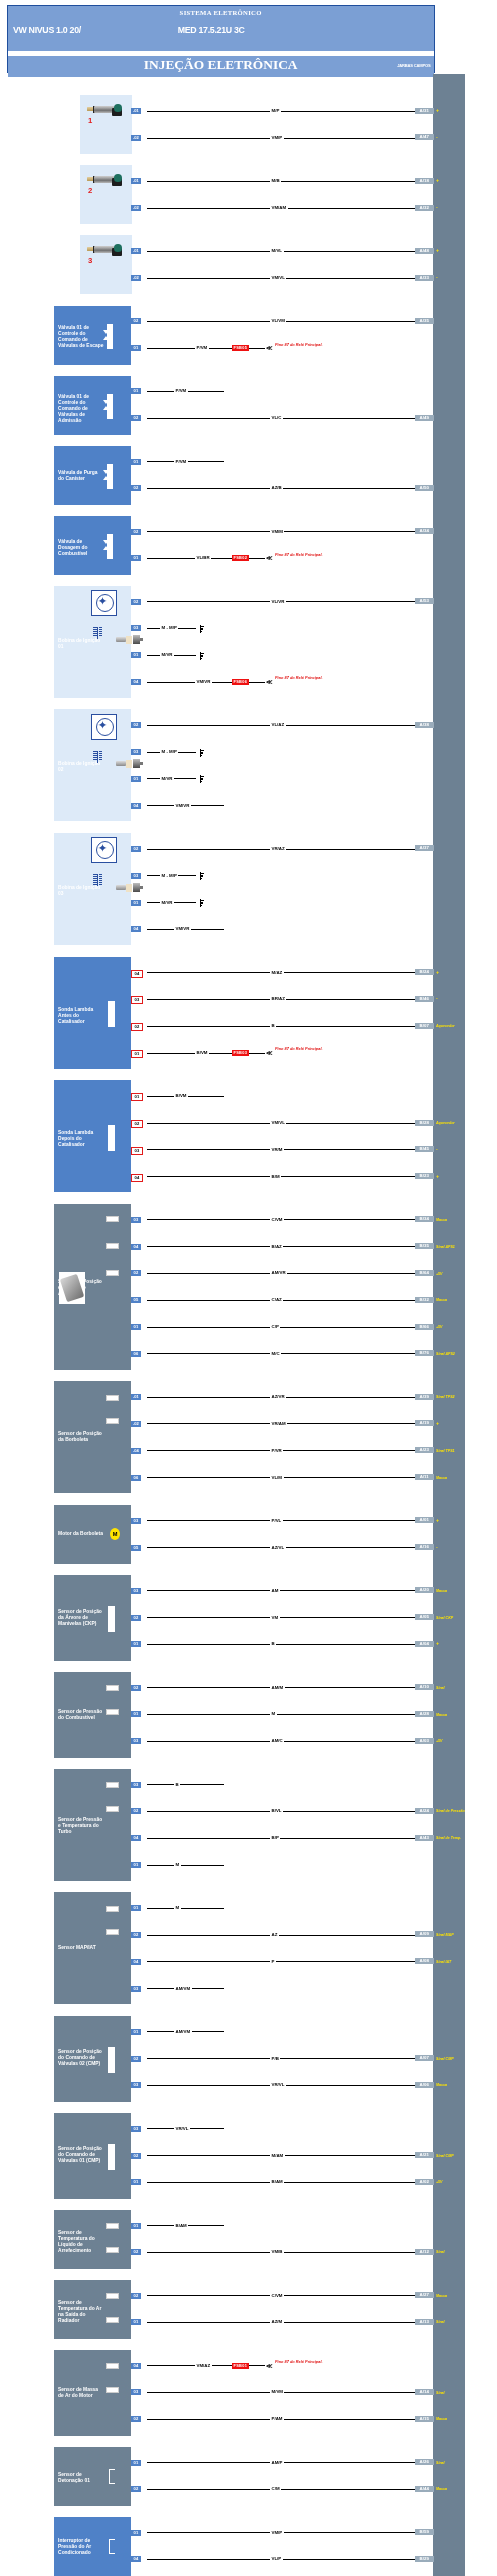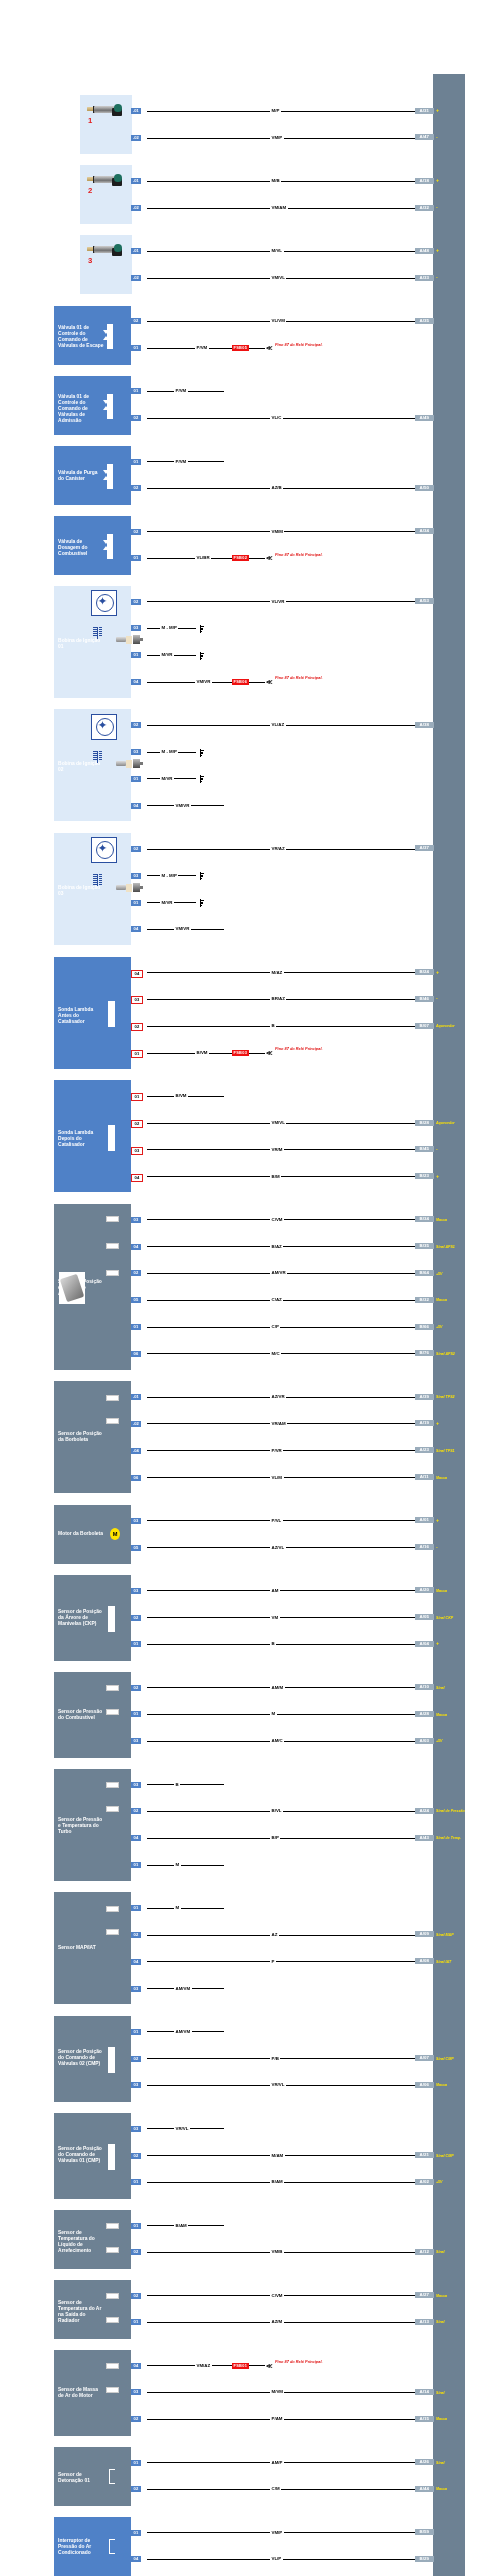--- a/index.html
+++ b/index.html
@@ -103,20 +103,32 @@
   .pedal .p1{position:absolute;left:3.1px;top:3.1px;width:17.5px;height:24px;
      background:linear-gradient(145deg,#d8d8d8,#6e6e6e);transform:rotate(-18deg);border-radius:2.1px;}
   .conn{position:absolute;top:3.1px;width:92px;height:57px;border-radius:3.6px;
         background:linear-gradient(160deg,#8f8f8f,#4a4a4a 40%,#6a6a6a);}
 </style>
 </head>
 <body>
 
 <div class="page">
 
+  <div class="hdr">
+    <div class="hdr-top">
+      <div class="hdr-sub">SISTEMA ELETRÔNICO</div>
+      <div class="hdr-model">VW NIVUS 1.0   20/</div>
+      <div class="hdr-ecu">MED 17.5.21U 3C</div>
+    </div>
+    <div class="hdr-gap"></div>
+    <div class="hdr-bot">
+      <div class="hdr-title">INJEÇÃO ELETRÔNICA</div>
+      <div class="hdr-author">JARBAS CAMPOS</div>
+    </div>
+  </div>
 
   <div class="spine" id="spine" style="height: 3718px;"></div>
 
   <div id="body-layer">
       <div class="comp comp-lblue" style="left:80px;top:95px;width:52px;height:59px"></div>
       <div class="inj" style="left:87px;top:103px;width:37px;height:24px">
         <div class="tip"></div>
         <div class="ring"></div>
         <div class="body"></div>
         <div class="conn"></div>

